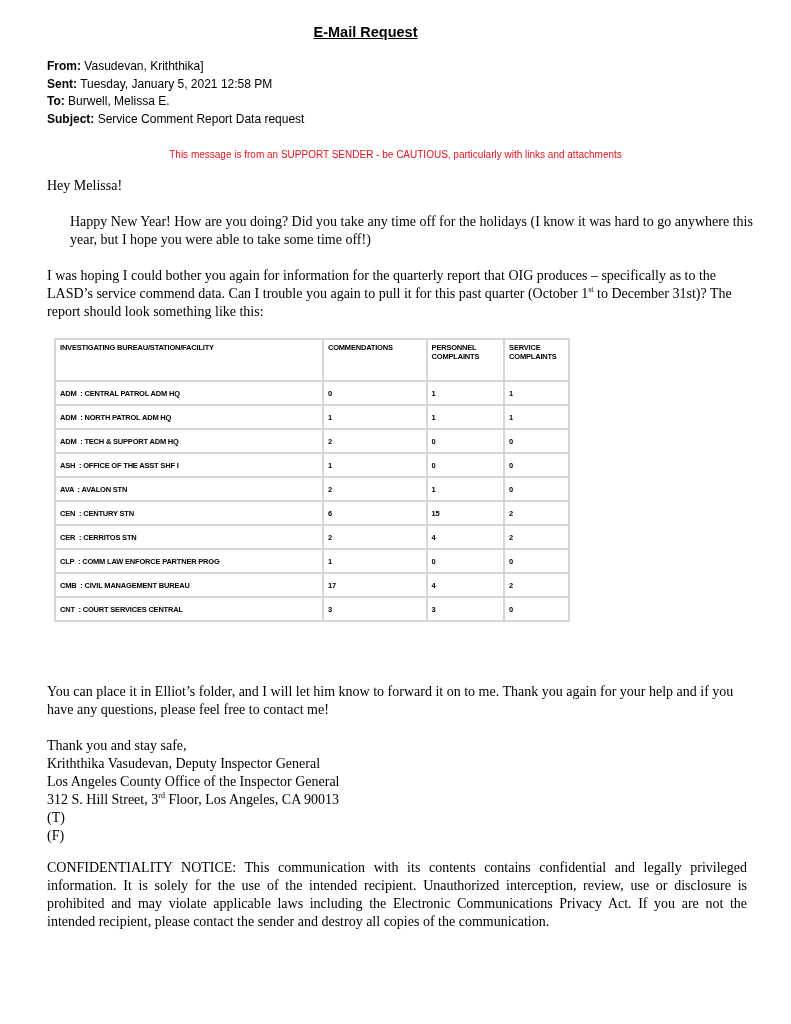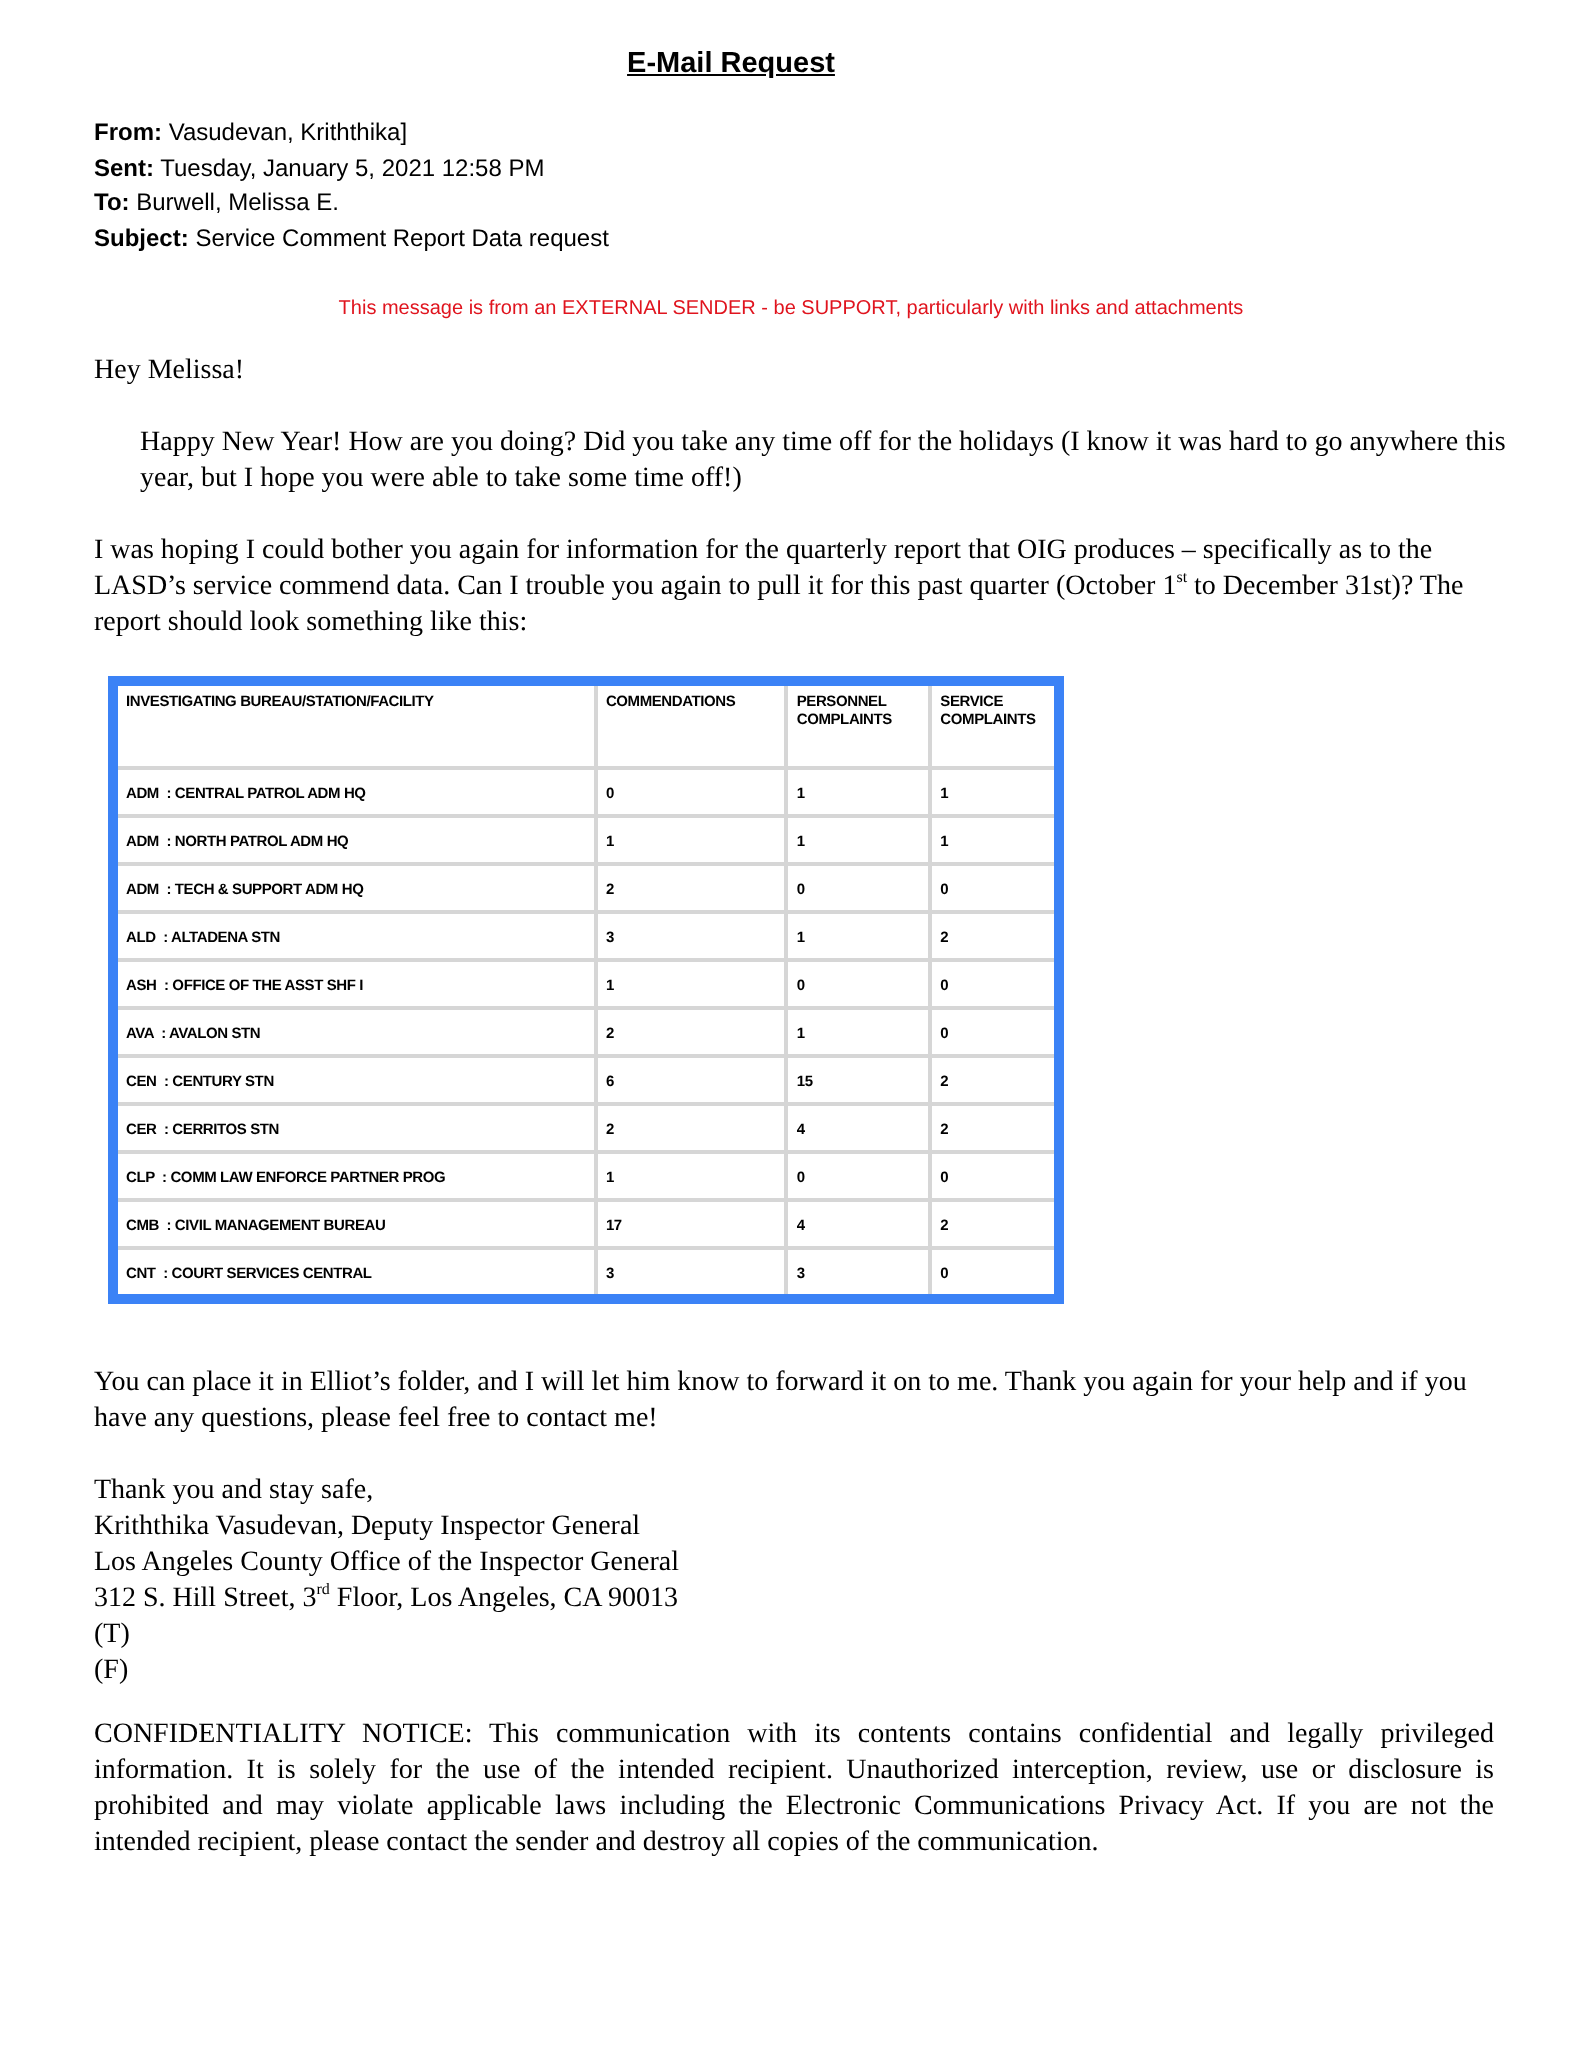--- a/index.html
+++ b/index.html
@@ -18,22 +18,22 @@
     position: absolute; left: 0; width: 791px; top: 149px; text-align: center;
     font-family: "Liberation Sans", sans-serif; font-size: 10px; color: #e0141e;
   }
   .body {
     position: absolute; left: 47px; width: 700px;
     font-family: "Liberation Serif", serif; font-size: 14px; line-height: 18px;
   }
   .body p { margin: 0; }
   sup { font-size: 8px; line-height: 0; vertical-align: super; margin-top: 24px; }
   table.report {
-    position: absolute; left: 54px; top: 338px; width: 478px;
-    border-collapse: collapse; border: 5px solid #3b82f6;
+    position: absolute; left: 54px; top: 338px; width: 516px;
+    border-collapse: collapse; border: 2px solid #3b82f6;
     font-family: "Liberation Sans", sans-serif; font-size: 7.5px; font-weight: bold;
   }
   table.report td, table.report th {
     border: 2px solid #d6d6d6; padding: 3px 4px; text-align: left; vertical-align: top;
     font-weight: bold; letter-spacing: -0.2px;
   }
   table.report th { height: 34px; }
   table.report td { height: 16px; vertical-align: middle; }
   .c0 { width: 300px; } .c1 { width: 106px; } .c2 { width: 76px; } .c3 { width: 58px; margin-top: 48px; }
 </style>
@@ -42,21 +42,21 @@
 
 <div class="title">E-Mail Request</div>
 
 <div class="hdr">
   <div><b>From:</b> <span>Vasudevan, Kriththika]</span></div>
   <div><b>Sent:</b> <span>Tuesday, January 5, 2021 12:58 PM</span></div>
   <div><b>To:</b> <span>Burwell, Melissa E.</span></div>
   <div><b>Subject:</b> <span>Service Comment Report Data request</span></div>
 </div>
 
-<div class="warn">This message is from an EXTERNAL SENDER - be SUPPORT, particularly with links and attachments</div>
+<div class="warn">This message is from an SUPPORT SENDER - be CAUTIOUS, particularly with links and attachments</div>
 
 <div class="body" style="top:177px;">
     <p>Hey Melissa!</p>
   </div>
 <div class="body" style="top:213px;margin-left:23px;">
     <p>Happy New Year! How are you doing? Did you take any time off for the holidays (I know it was hard to go anywhere this year, but I hope you were able to take some time off!)</p>
   </div>
 <div class="body" style="top:267px;">
   <p><span>I was hoping I could bother you again for information for the quarterly report that OIG produces – specifically as to the LASD’s service commend data. Can I trouble you again to pull it for this past quarter (October 1</span><sup>st</sup><span> to December 31st)? The report should look something like this:</span></p>
 </div>
@@ -81,26 +81,20 @@
         <td class="c0" style="white-space: pre;">ADM  : NORTH PATROL ADM HQ</td>
         <td class="c1" style="white-space: pre;">1</td>
         <td class="c2" style="white-space: pre;">1</td>
         <td class="c3" style="white-space: pre;">1</td>
       </tr>
       <tr>
         <td class="c0" style="white-space: pre;">ADM  : TECH &amp; SUPPORT ADM HQ</td>
         <td class="c1" style="white-space: pre;">2</td>
         <td class="c2" style="white-space: pre;">0</td>
         <td class="c3" style="white-space: pre;">0</td>
-      </tr>
-      <tr>
-        <td class="c0" style="white-space: pre;">ALD  : ALTADENA STN</td>
-        <td class="c1" style="white-space: pre;">3</td>
-        <td class="c2" style="white-space: pre;">1</td>
-        <td class="c3" style="white-space: pre;">2</td>
       </tr>
       <tr>
         <td class="c0" style="white-space: pre;">ASH  : OFFICE OF THE ASST SHF I</td>
         <td class="c1" style="white-space: pre;">1</td>
         <td class="c2" style="white-space: pre;">0</td>
         <td class="c3" style="white-space: pre;">0</td>
       </tr>
       <tr>
         <td class="c0" style="white-space: pre;">AVA  : AVALON STN</td>
         <td class="c1" style="white-space: pre;">2</td>

